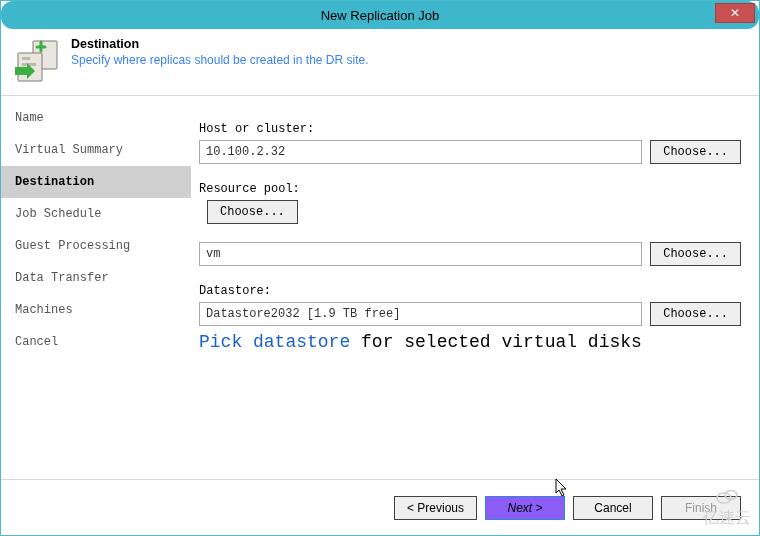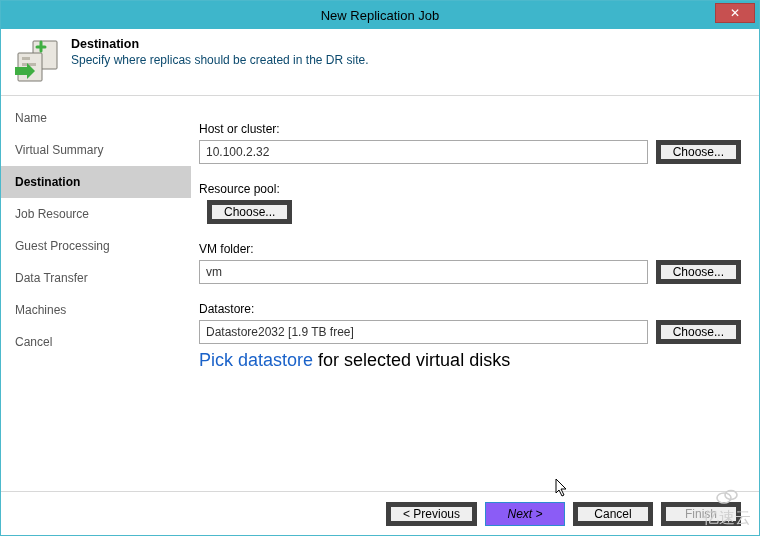--- a/index.html
+++ b/index.html
@@ -17,20 +17,21 @@
     border: 1px solid #4cb9cc;
     position: relative;
   }
   .title-bar {
     height: 28px;
     background: #3eb6cb;
     display: flex;
     align-items: center;
     justify-content: center;
     position: relative;
+    border-radius: 12px;
   }
   .title-bar .title {
     color: #000;
     font-size: 13px;
   }
   .close-btn {
     position: absolute;
     right: 4px;
     top: 2px;
     width: 40px;
@@ -54,26 +55,27 @@
     height: 48px;
     margin-right: 10px;
     flex-shrink: 0;
   }
   .header .head-text .h-title {
     font-weight: bold;
     font-size: 12.5px;
     margin-bottom: 2px;
   }
   .header .head-text .h-sub {
-    color: #0c4a6e;
+    color: #3b82f6;
     font-size: 12px;
   }
   .body {
     display: flex;
     height: 405px;
+    font-family: Liberation Mono, monospace;
   }
   .sidebar {
     width: 190px;
     border-right: none;
     padding-top: 6px;
   }
   .side-item {
     padding: 9px 14px;
     color: #555;
     cursor: default;
@@ -106,40 +108,40 @@
     background: #fff;
     padding: 2px 6px;
     font-size: 12px;
     font-family: inherit;
     color: #333;
   }
   .choose-btn, .footer-btn {
     height: 24px;
     min-width: 76px;
     margin-left: 8px;
-    border: 5px solid #404040;
+    border: 1px solid #404040;
     background: #efefef;
     font-size: 12px;
     font-family: inherit;
     padding: 0 12px;
     cursor: default;
   }
   .link {
     color: #1a62c9;
     text-decoration: none;
     cursor: pointer;
   }
   .hint-row {
     margin-top: 6px;
     font-size: 18px;
   }
   .footer {
     position: absolute;
     left: 0; right: 0; bottom: 0;
-    height: 44px;
+    height: 56px;
     border-top: 1px solid #d8d8d8;
     display: flex;
     align-items: center;
     justify-content: flex-end;
     padding: 16px 18px;
     gap: 8px;
   }
   .footer-btn {
     min-width: 80px;
     height: 24px;
@@ -197,21 +199,21 @@
       <div class="h-title">Destination</div>
       <div class="h-sub">Specify where replicas should be created in the DR site.</div>
     </div>
   </div>
 
   <div class="body">
     <div class="sidebar">
       <div class="side-item">Name</div>
       <div class="side-item">Virtual Summary</div>
       <div class="side-item active">Destination</div>
-      <div class="side-item">Job Resource</div>
+      <div class="side-item">Job Schedule</div>
       <div class="side-item">Guest Processing</div>
       <div class="side-item">Data Transfer</div>
       <div class="side-item">Machines</div>
       <div class="side-item">Cancel</div>
     </div>
 
     <div class="content">
 
       <div class="field-group">
         <span class="field-label">Host or cluster:</span>
@@ -222,21 +224,20 @@
       </div>
 
       <div class="field-group">
         <span class="field-label">Resource pool:</span>
         <div class="field-row">
           <button class="choose-btn">Choose...</button>
         </div>
       </div>
 
       <div class="field-group">
-        <span class="field-label">VM folder:</span>
         <div class="field-row">
           <input class="text-input" value="vm" style="">
           <button class="choose-btn">Choose...</button>
         </div>
       </div>
 
       <div class="field-group">
         <span class="field-label">Datastore:</span>
         <div class="field-row">
           <input class="text-input" value="Datastore2032 [1.9 TB free]" style="">

